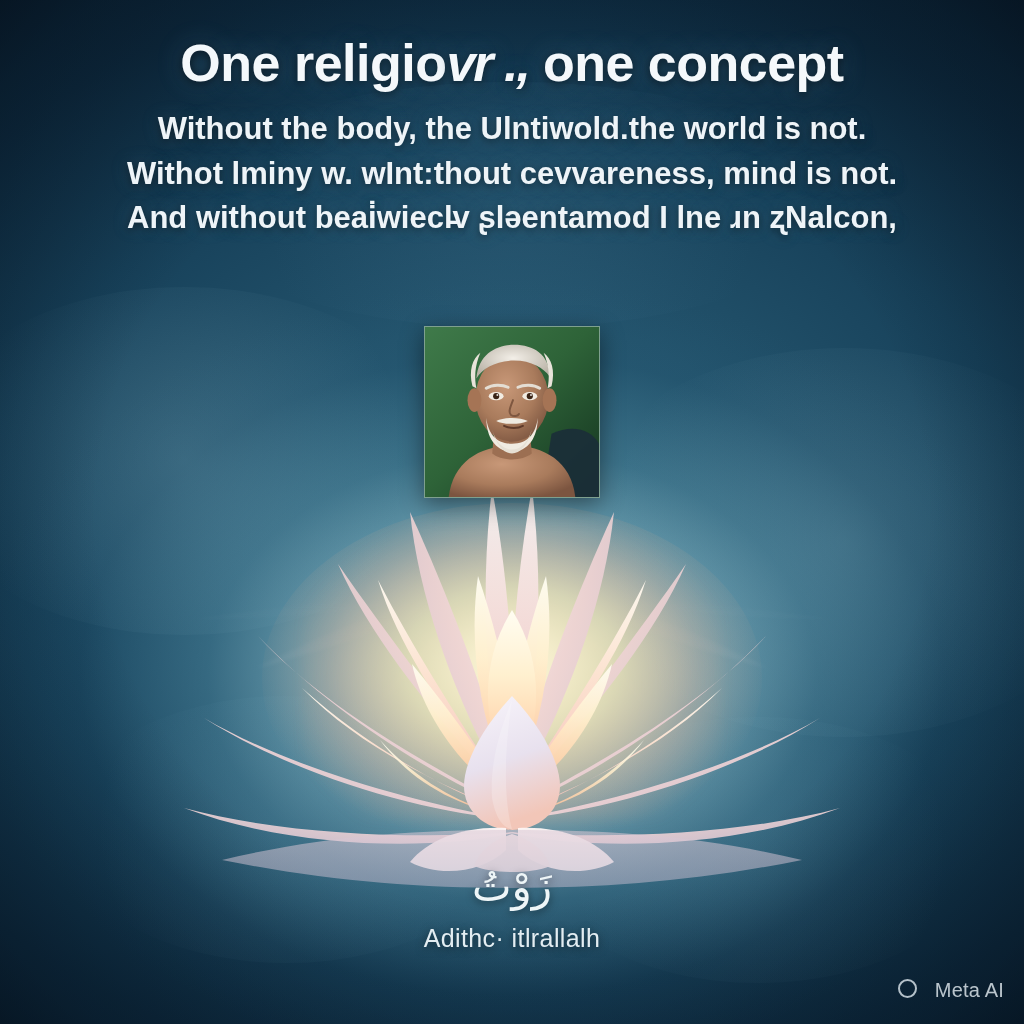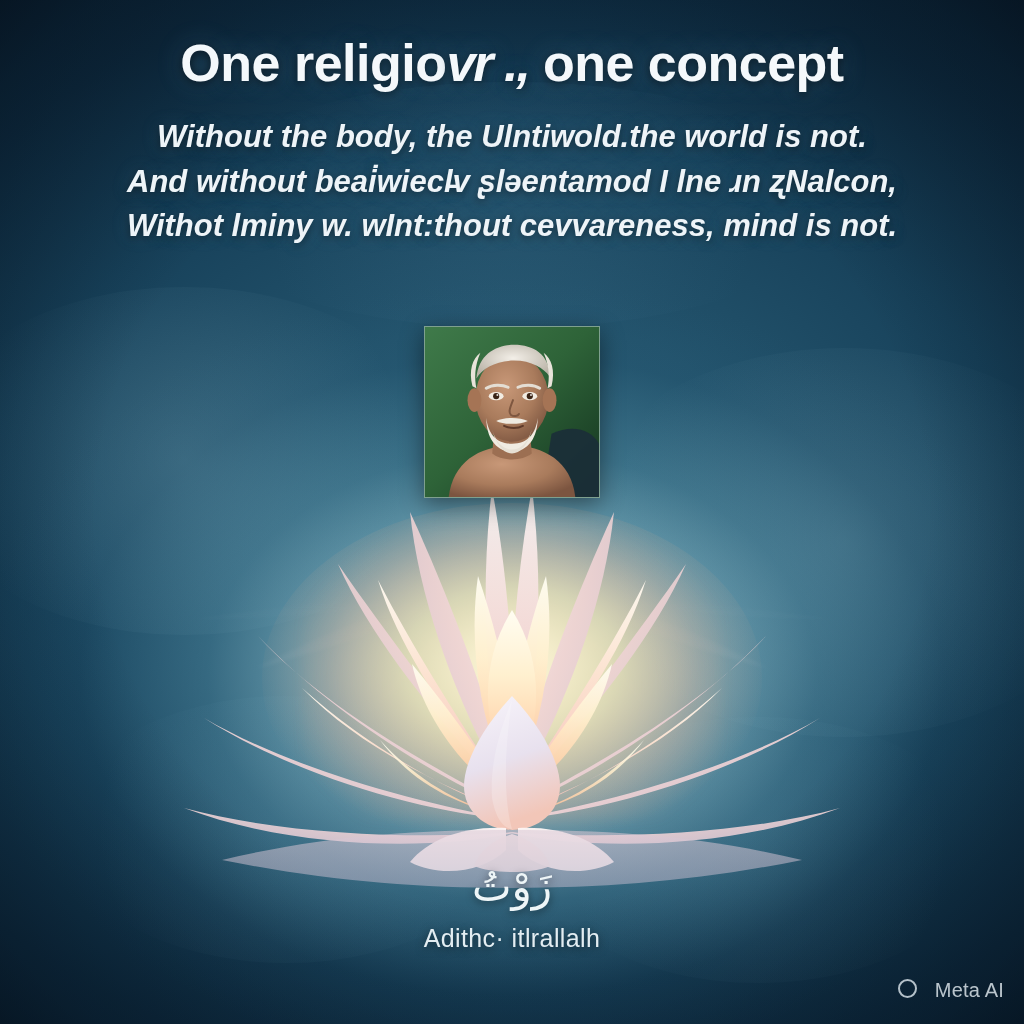--- a/index.html
+++ b/index.html
@@ -66,21 +66,21 @@
   }
   .headline {
     font-size:52px; font-weight:bold; color:#f4f8fb;
     letter-spacing:-0.5px; line-height:1.06;
     text-shadow:0 2px 10px rgba(0,0,0,0.55), 0 0 26px rgba(120,180,215,0.30);
     white-space:nowrap;
   }
   .headline .garble {
     font-style:italic; letter-spacing:-2px;
   }
-  .body-lines { margin-top:24px;font-style:italic; }
+  .body-lines { margin-top:16px; }
   .qline {
     font-size:31px; font-weight:bold; color:#eef4f8;
     line-height:1.44; white-space:nowrap;
     text-shadow:0 2px 8px rgba(0,0,0,0.55), 0 0 18px rgba(120,180,215,0.26);
   }
 
   
   .portrait {
     position:absolute; left:50%; top:326px; transform:translateX(-50%);
     width:176px; height:172px; z-index:30;
@@ -157,22 +157,22 @@
   <div class="haze h4"></div>
   <div class="haze h5"></div>
 
   <div class="quote-block">
     <div class="headline">
       <span>One religio</span><span class="garble">vr .,</span><span> one concept</span>
     </div>
 
     <div class="body-lines">
       <div class="qline">Without the body, the Ulntiwold.the world is not.</div>
+      <div class="qline">Withot lminy w. wInt:thout cevvareness, mind is not.</div>
       <div class="qline">And without beai̇wiecl̵v ʂləentamod I lne ɹn ʐNalcon,</div>
-      <div class="qline">Withot lminy w. wInt:thout cevvareness, mind is not.</div>
     </div>
   </div>
 
   <div class="reflection">
     <svg viewBox="0 0 700 430" preserveAspectRatio="xMidYMid meet">
       <defs>
         <linearGradient id="rp" x1="0" y1="1" x2="0" y2="0">
           <stop offset="0%" stop-color="#e8b8b4"></stop>
           <stop offset="55%" stop-color="#d9c3cb"></stop>
           <stop offset="100%" stop-color="#b9ccd6"></stop>

